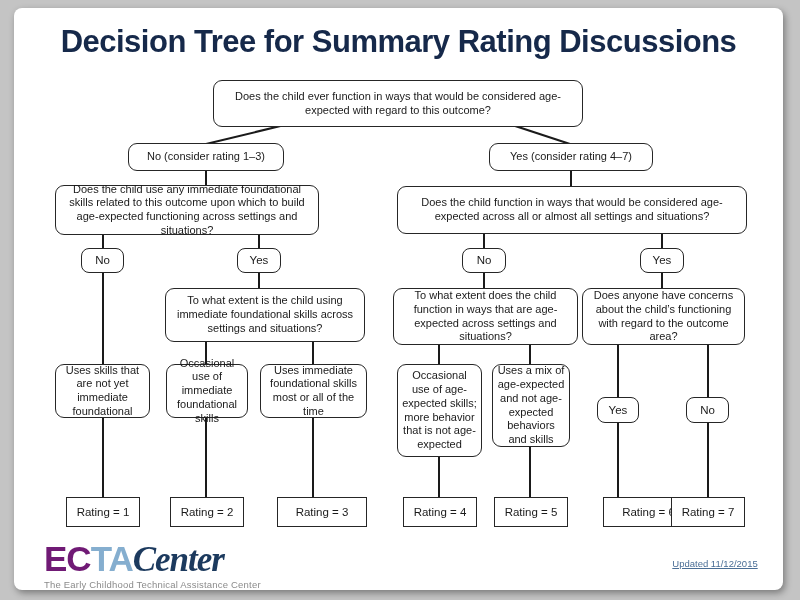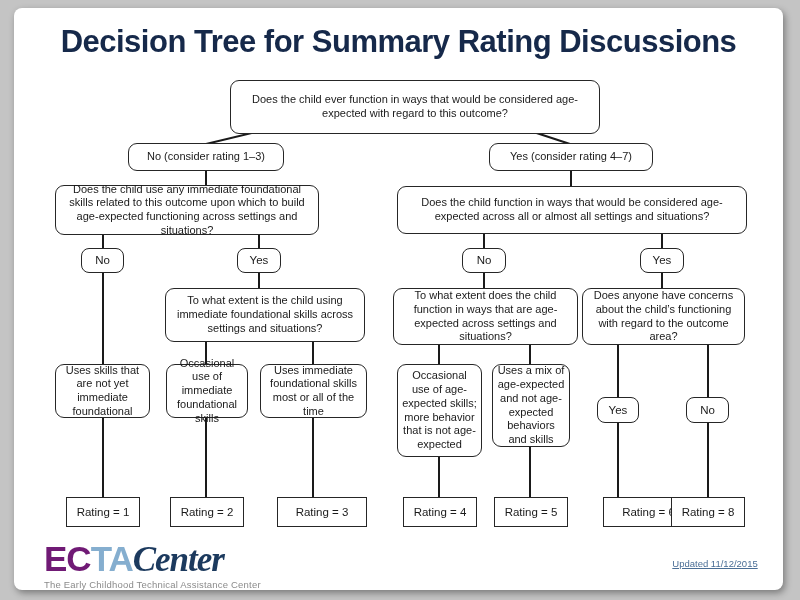--- a/index.html
+++ b/index.html
@@ -77,21 +77,21 @@
   <div class="vline" style="left:617px;top:345px;height:52px"></div>
   <div class="vline" style="left:707px;top:345px;height:52px"></div>
   <div class="vline" style="left:102px;top:418px;height:79px"></div>
   <div class="vline" style="left:205px;top:418px;height:79px"></div>
   <div class="vline" style="left:312px;top:418px;height:79px"></div>
   <div class="vline" style="left:438px;top:457px;height:40px"></div>
   <div class="vline" style="left:529px;top:447px;height:50px"></div>
   <div class="vline" style="left:617px;top:423px;height:74px"></div>
   <div class="vline" style="left:707px;top:423px;height:74px"></div>
 
-  <div class="node" style="left:230px;top:80px;width:370px;height:54px">Does the child ever function in ways that would be considered age-expected with regard to this outcome?</div>
+  <div class="node" style="left:213px;top:80px;width:370px;height:47px">Does the child ever function in ways that would be considered age-expected with regard to this outcome?</div>
 
   <div class="node" style="left:128px;top:143px;width:156px;height:28px">No (consider rating 1–3)</div>
   <div class="node" style="left:489px;top:143px;width:164px;height:28px">Yes (consider rating 4–7)</div>
 
   <div class="node" style="left:55px;top:185px;width:264px;height:50px">Does the child use any immediate foundational skills related to this outcome upon which to build age-expected functioning across settings and situations?</div>
   <div class="node" style="left:397px;top:186px;width:350px;height:48px">Does the child function in ways that would be considered age-expected across all or almost all settings and situations?</div>
 
   <div class="node small" style="left:81px;top:248px;width:43px;height:25px">No</div>
   <div class="node small" style="left:237px;top:248px;width:44px;height:25px">Yes</div>
   <div class="node small" style="left:462px;top:248px;width:44px;height:25px">No</div>
@@ -109,21 +109,21 @@
 
   <div class="node small" style="left:597px;top:397px;width:42px;height:26px">Yes</div>
   <div class="node small" style="left:686px;top:397px;width:43px;height:26px">No</div>
 
   <div class="node rating" style="left:66px;top:497px;width:74px;height:30px">Rating = 1</div>
   <div class="node rating" style="left:170px;top:497px;width:74px;height:30px">Rating = 2</div>
   <div class="node rating" style="left:277px;top:497px;width:90px;height:30px">Rating = 3</div>
   <div class="node rating" style="left:403px;top:497px;width:74px;height:30px">Rating = 4</div>
   <div class="node rating" style="left:494px;top:497px;width:74px;height:30px">Rating = 5</div>
   <div class="node rating" style="left:603px;top:497px;width:91px;height:30px">Rating = 6</div>
-  <div class="node rating" style="left:671px;top:497px;width:74px;height:30px">Rating = 8</div>
+  <div class="node rating" style="left:671px;top:497px;width:74px;height:30px">Rating = 7</div>
 
   <div class="logo">
     <div class="logo-main"><span class="logo-ec">EC</span><span class="logo-ta">TA</span><span class="logo-center">Center</span></div>
     <div class="logo-tagline">The Early Childhood Technical Assistance Center</div>
   </div>
 
   <div class="updated">Updated 11/12/2015</div>
 
 </div>
 

